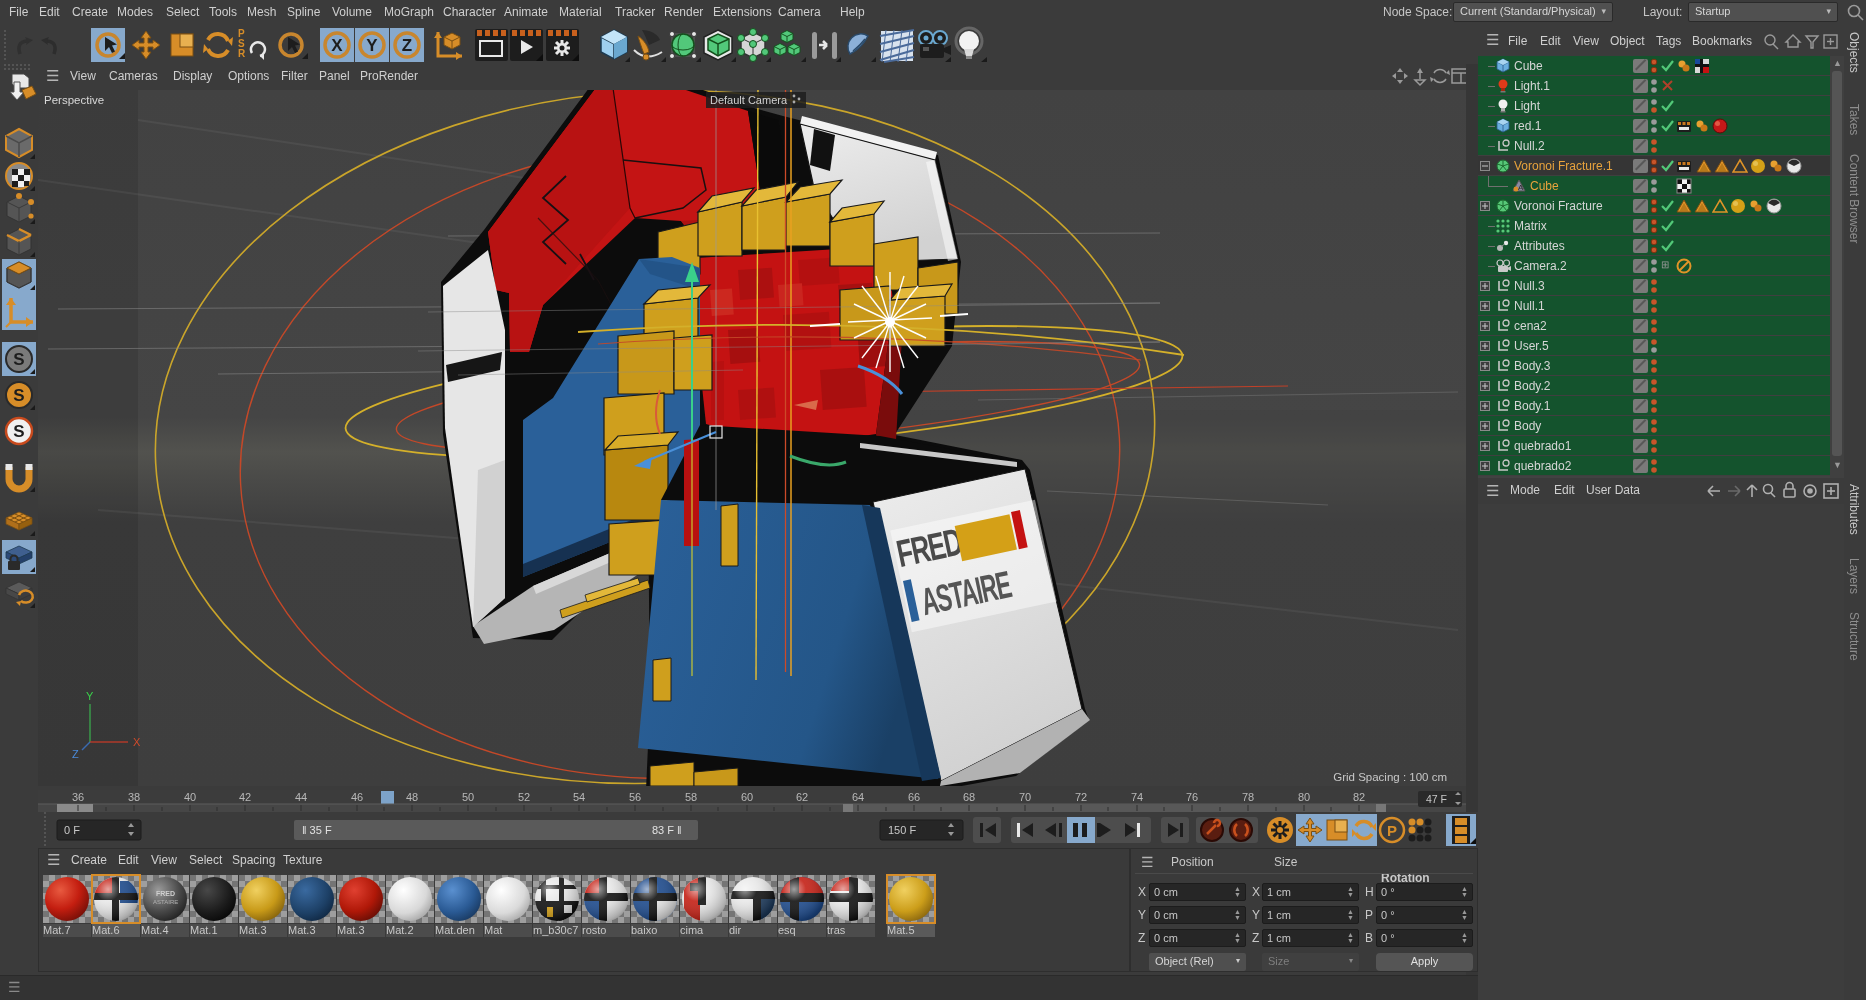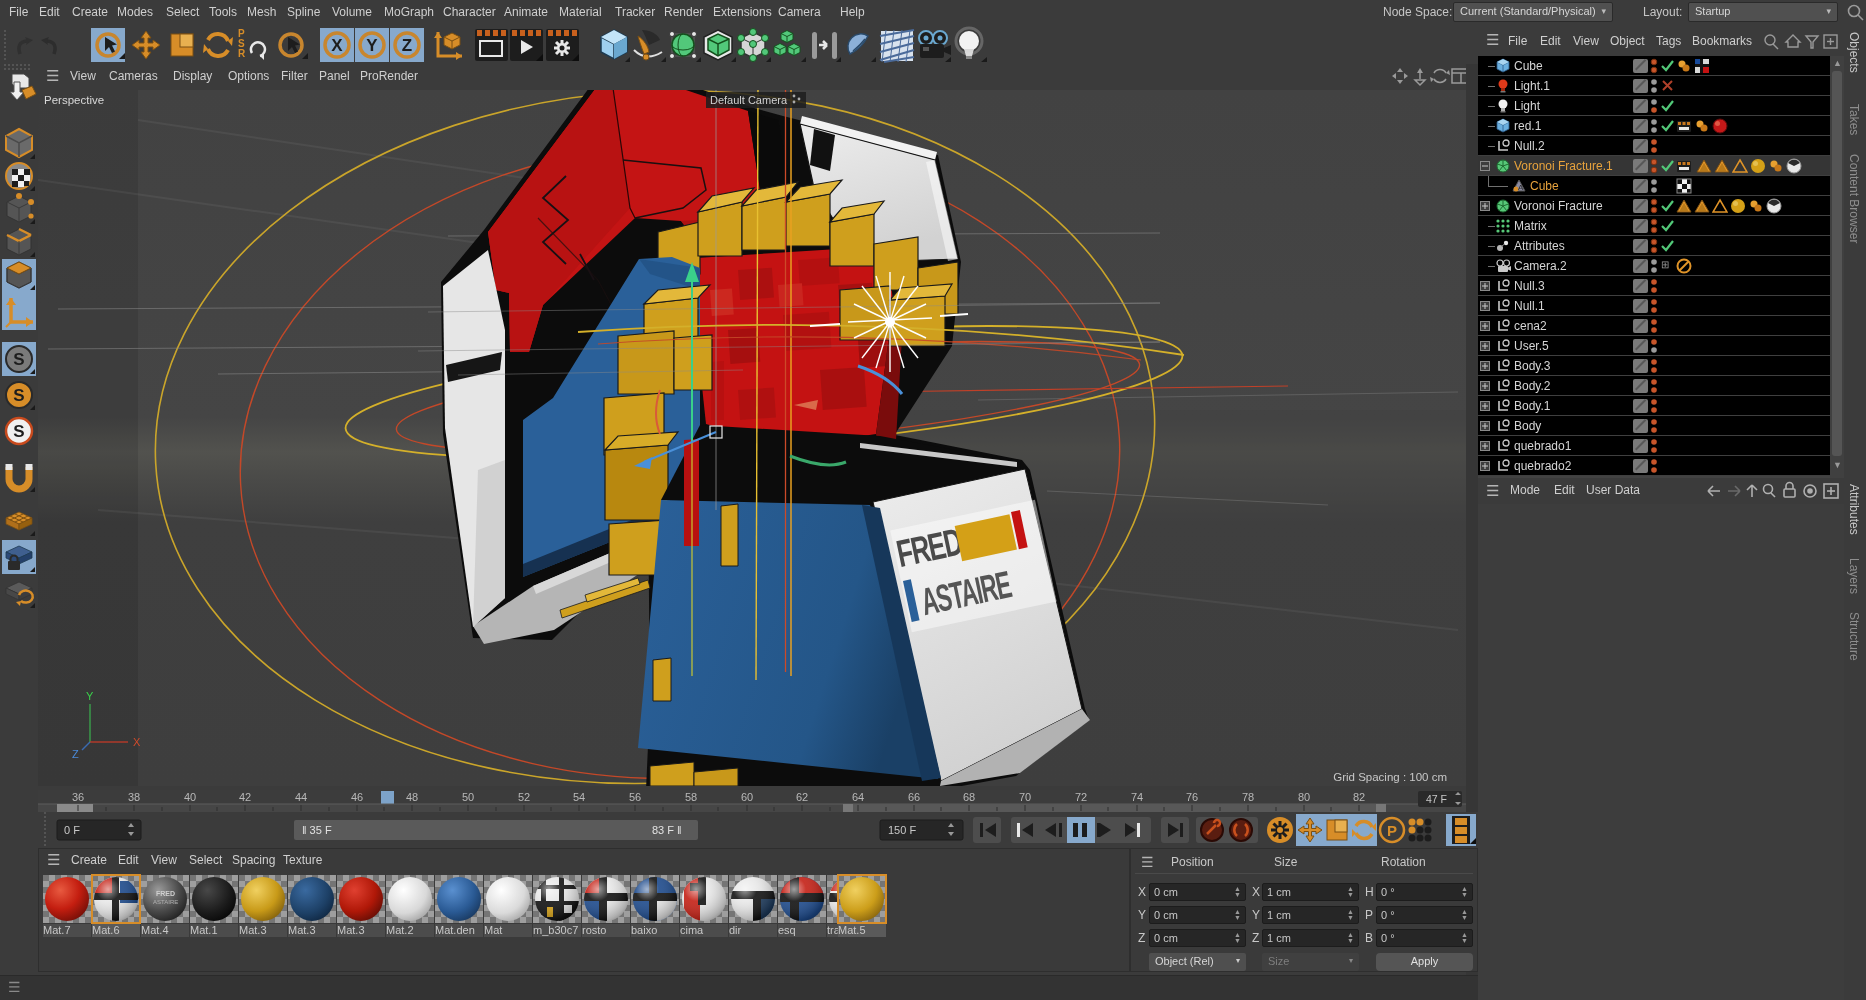--- a/index.html
+++ b/index.html
@@ -37,21 +37,21 @@
 .sph { position:absolute; left:2px; top:2px; width:44px; height:44px; border-radius:50%; }
 
 #coords { left:1130px; top:848px; width:348px; height:124px; background:#3a3a3a; border:1px solid #2e2e2e; color:#cfcfcf; font-size:12px; }
 .cfield { position:absolute; height:18px; background:#262626; border:1px solid #1c1c1c; border-radius:2px; color:#c8c8c8; font-size:11px; padding:2px 4px; }
 .cspin { position:absolute; right:3px; top:2px; width:8px; height:12px; color:#999; font-size:7px; line-height:6px; }
 .clabel { position:absolute; color:#c8c8c8; font-size:12px; }
 
 #rpanel { left:1478px; top:26px; width:388px; height:974px; background:#3b3b3b; }
 #omheader { position:absolute; left:0; top:2px; width:366px; height:28px; background:#3b3b3b; color:#cfcfcf; font-size:12px; }
 #omrows { position:absolute; left:0; top:30px; width:352px; height:446px; background:#474747; overflow:hidden; }
-.orow { position:absolute; left:0; width:352px; height:20px; border-bottom:1px solid #3f3f3f; background:#000000; }
+.orow { position:absolute; left:0; width:352px; height:20px; border-bottom:1px solid #3f3f3f; background:#14532d; }
 .orow.sel { background:#353535; }
 .orow .nm { position:absolute; left:36px; top:3px; font-size:12px; color:#d6d6d6; }
 .orow .oi { position:absolute; left:17px; top:2px; width:16px; height:16px; }
 .orow .layer { position:absolute; left:155px; top:3px; width:15px; height:14px; background:#7a7a7a; border-radius:2px; }
 .orow .layer:after { content:""; position:absolute; left:2px; top:10px; width:14px; height:2px; background:#585858; transform:rotate(-45deg); transform-origin:0 0; }
 .vtab { writing-mode:vertical-rl; }
 #attrhdr { position:absolute; left:0; top:452px; width:366px; height:26px; background:#3b3b3b; color:#cfcfcf; font-size:12px; }
 #attrbody { position:absolute; left:0; top:478px; width:366px; height:496px; background:#3d3d3d; }
 
 #statusbar { left:0; top:975px; width:1478px; height:25px; background:#333333; border-top:1px solid #2a2a2a; }
@@ -1117,34 +1117,34 @@
               <g clip-path="url(#cp8)">
                 <rect width="48" height="48" fill="#e8e8e8"></rect>
                 <rect x="4" y="0" width="20" height="16" fill="#c42015"></rect>
                 <rect x="22" y="0" width="9" height="48" fill="#111"></rect>
                 <rect x="0" y="18" width="48" height="9" fill="#111"></rect>
               </g>
               <circle cx="24" cy="24" r="22" fill="url(#shg)"></circle>
             </svg></div>
           <div class="nm">tras</div>
         </div>
-  <div class="thumb sel" style="left:799px">
+  <div class="thumb sel" style="left:848px">
           <div class="img">
             <div class="sph" style="background:radial-gradient(circle at 35% 30%, #f0d060, #cc9e1a 50%, #70500a 92%)"></div>
           </div>
           <div class="nm" style="background:#5a5a5a">Mat.5</div>
         </div>
   </div>
 </div>
 
 <div id="coords" class="abs">
   <span style="position:absolute;left:10px;top:5px;color:#b5b5b5;font-size:14px;">☰</span>
   <span class="clabel" style="left:40px;top:6px;">Position</span>
   <span class="clabel" style="left:143px;top:6px;">Size</span>
-  <span class="clabel" style="left:250px;top:6px;">Rotation</span>
+  <span class="clabel" style="left:250px;top:22px;font-weight:bold;">Rotation</span>
   <div style="position:absolute;left:4px;top:24px;width:338px;height:1px;background:#4a4a4a;"></div>
   <span class="clabel" style="left:7px;top:36px;">X</span>
   <div class="cfield" style="left:18px;top:34px;width:97px;">0 cm<span class="cspin">▲<br>▼</span></div>
   <span class="clabel" style="left:121px;top:36px;">X</span>
   <div class="cfield" style="left:131px;top:34px;width:97px;">1 cm<span class="cspin">▲<br>▼</span></div>
   <span class="clabel" style="left:234px;top:36px;">H</span>
   <div class="cfield" style="left:245px;top:34px;width:97px;">0 °<span class="cspin">▲<br>▼</span></div>
   <span class="clabel" style="left:7px;top:59px;">Y</span>
   <div class="cfield" style="left:18px;top:57px;width:97px;">0 cm<span class="cspin">▲<br>▼</span></div>
   <span class="clabel" style="left:121px;top:59px;">Y</span>

